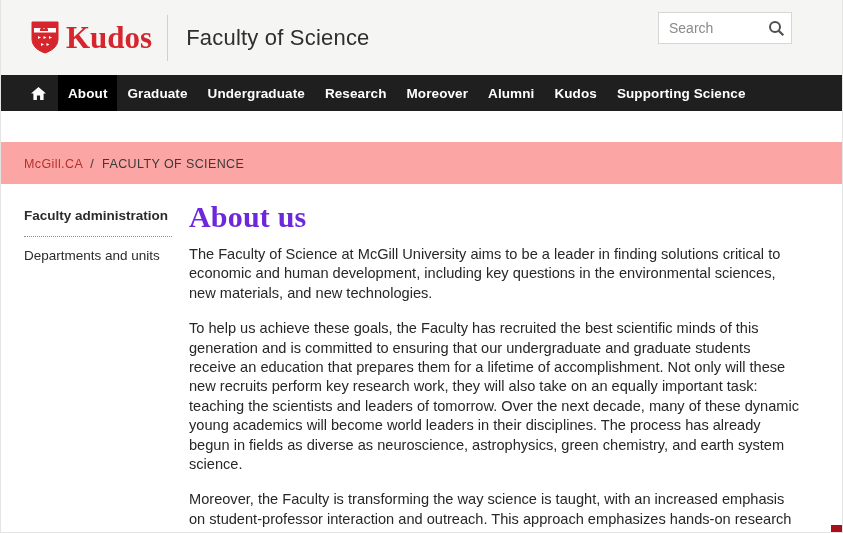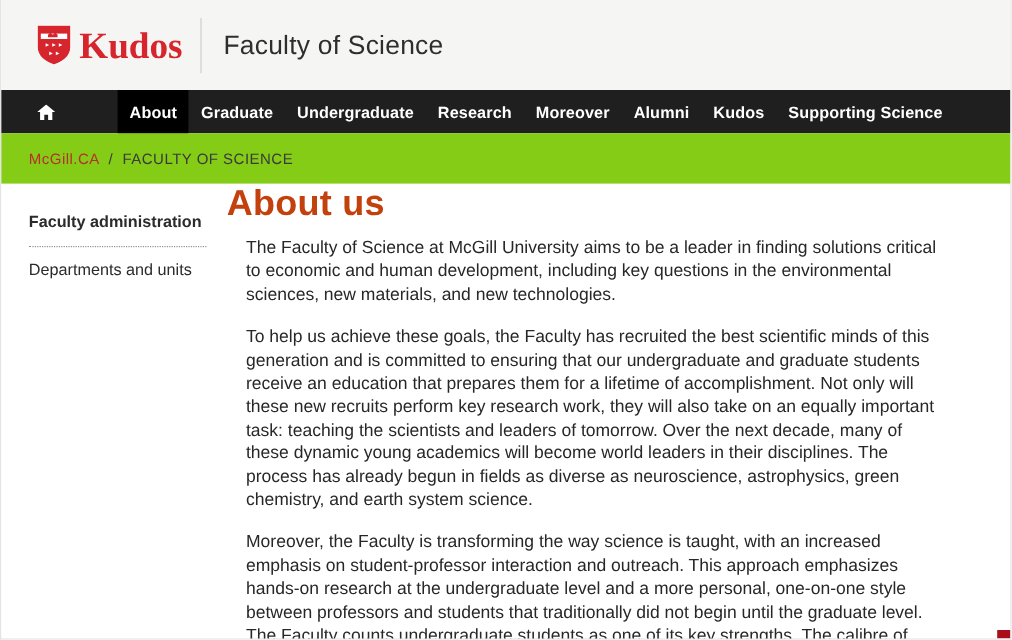--- a/index.html
+++ b/index.html
@@ -109,59 +109,60 @@
     display: flex;
     align-items: center;
     padding: 0 10px;
     color: #ffffff;
     font-size: 13.5px;
     font-weight: 700;
     text-decoration: none;
     white-space: nowrap;
     letter-spacing: 0.1px;
   }
-  .nav-item.active { background: #000000; margin-left: 40px; }
+  .nav-item.active { background: #000000; }
 
   
   .breadcrumb {
     padding: 15px 0 13px 23px;
     font-size: 12.5px;
     letter-spacing: 0.4px;
-    background: #84cc16;
+    background: #fca5a5;
+    margin-top: 31px;
   }
   .crumb-root { color: #b5312c; text-decoration: none; cursor: pointer; }
   .crumb-sep { color: #3a3a3a; padding: 0 4px; }
   .crumb-current { color: #3a3a3a; }
 
   
   .content { display: flex; padding-left: 23px; }
   .sidebar { width: 148px; flex: 0 0 148px; padding-top: 13px; }
   .side-item {
     display: block;
     padding: 11px 0 13px;
     font-size: 13.5px;
     color: #2b2b2b;
     text-decoration: none;
   }
   .side-item:not(:last-child) { border-bottom: 1px dotted #909090; font-weight: bold; }
 
   .main { margin-left: 17px; width: 612px; }
   .page-title {
-    font-family: Liberation Sans, sans-serif;
+    font-family: Liberation Serif, serif;
     font-size: 30px;
     font-weight: 700;
-    color: #c2410c;
-    margin: 0 0 11px;
+    color: #6d28d9;
+    margin: 16px 0 11px;
     letter-spacing: 0.2px;
   }
   .main p {
     font-size: 14.6px;
     line-height: 19.4px;
     color: #272727;
-    margin: 0 16px 16px;
+    margin: 0 0 16px;
   }
 
   
   .back-top {
     position: absolute;
     right: 0;
     bottom: 0;
     width: 11px;
     height: 7px;
     background: #a80f1a;
@@ -185,20 +186,29 @@
           <path d="M18 15 l3 1.5 -3 1.5 z" fill="#ffffff"></path>
           <path d="M10 22 l3 1.5 -3 1.5 z" fill="#ffffff"></path>
           <path d="M15.5 22 l3 1.5 -3 1.5 z" fill="#ffffff"></path>
         </svg>
       </span>
       <span class="logo-wordmark">Kudos</span>
     </a>
     <span class="header-divider"></span>
     <span class="site-title">Faculty of Science</span>
 
+    <div class="search-box">
+      <input type="text" placeholder="Search" style="">
+      <span class="search-icon-btn">
+        <svg width="17" height="17" viewBox="0 0 17 17">
+          <circle cx="7" cy="7" r="5" fill="none" stroke="#4f4f4f" stroke-width="2"></circle>
+          <line x1="10.7" y1="10.7" x2="15.3" y2="15.3" stroke="#4f4f4f" stroke-width="2.2"></line>
+        </svg>
+      </span>
+    </div>
   </header>
 
   <nav class="nav">
     <a class="nav-home">
       <svg width="15" height="13" viewBox="0 0 15 13">
         <path d="M7.5 0 L15 6.4 H12.6 V13 H9.1 V8.6 H5.9 V13 H2.4 V6.4 H0 Z" fill="#ffffff"></path>
       </svg>
     </a>
     <div style="display:flex; align-items:stretch;" id="nav-items">
         <a class="nav-item active">About</a>

